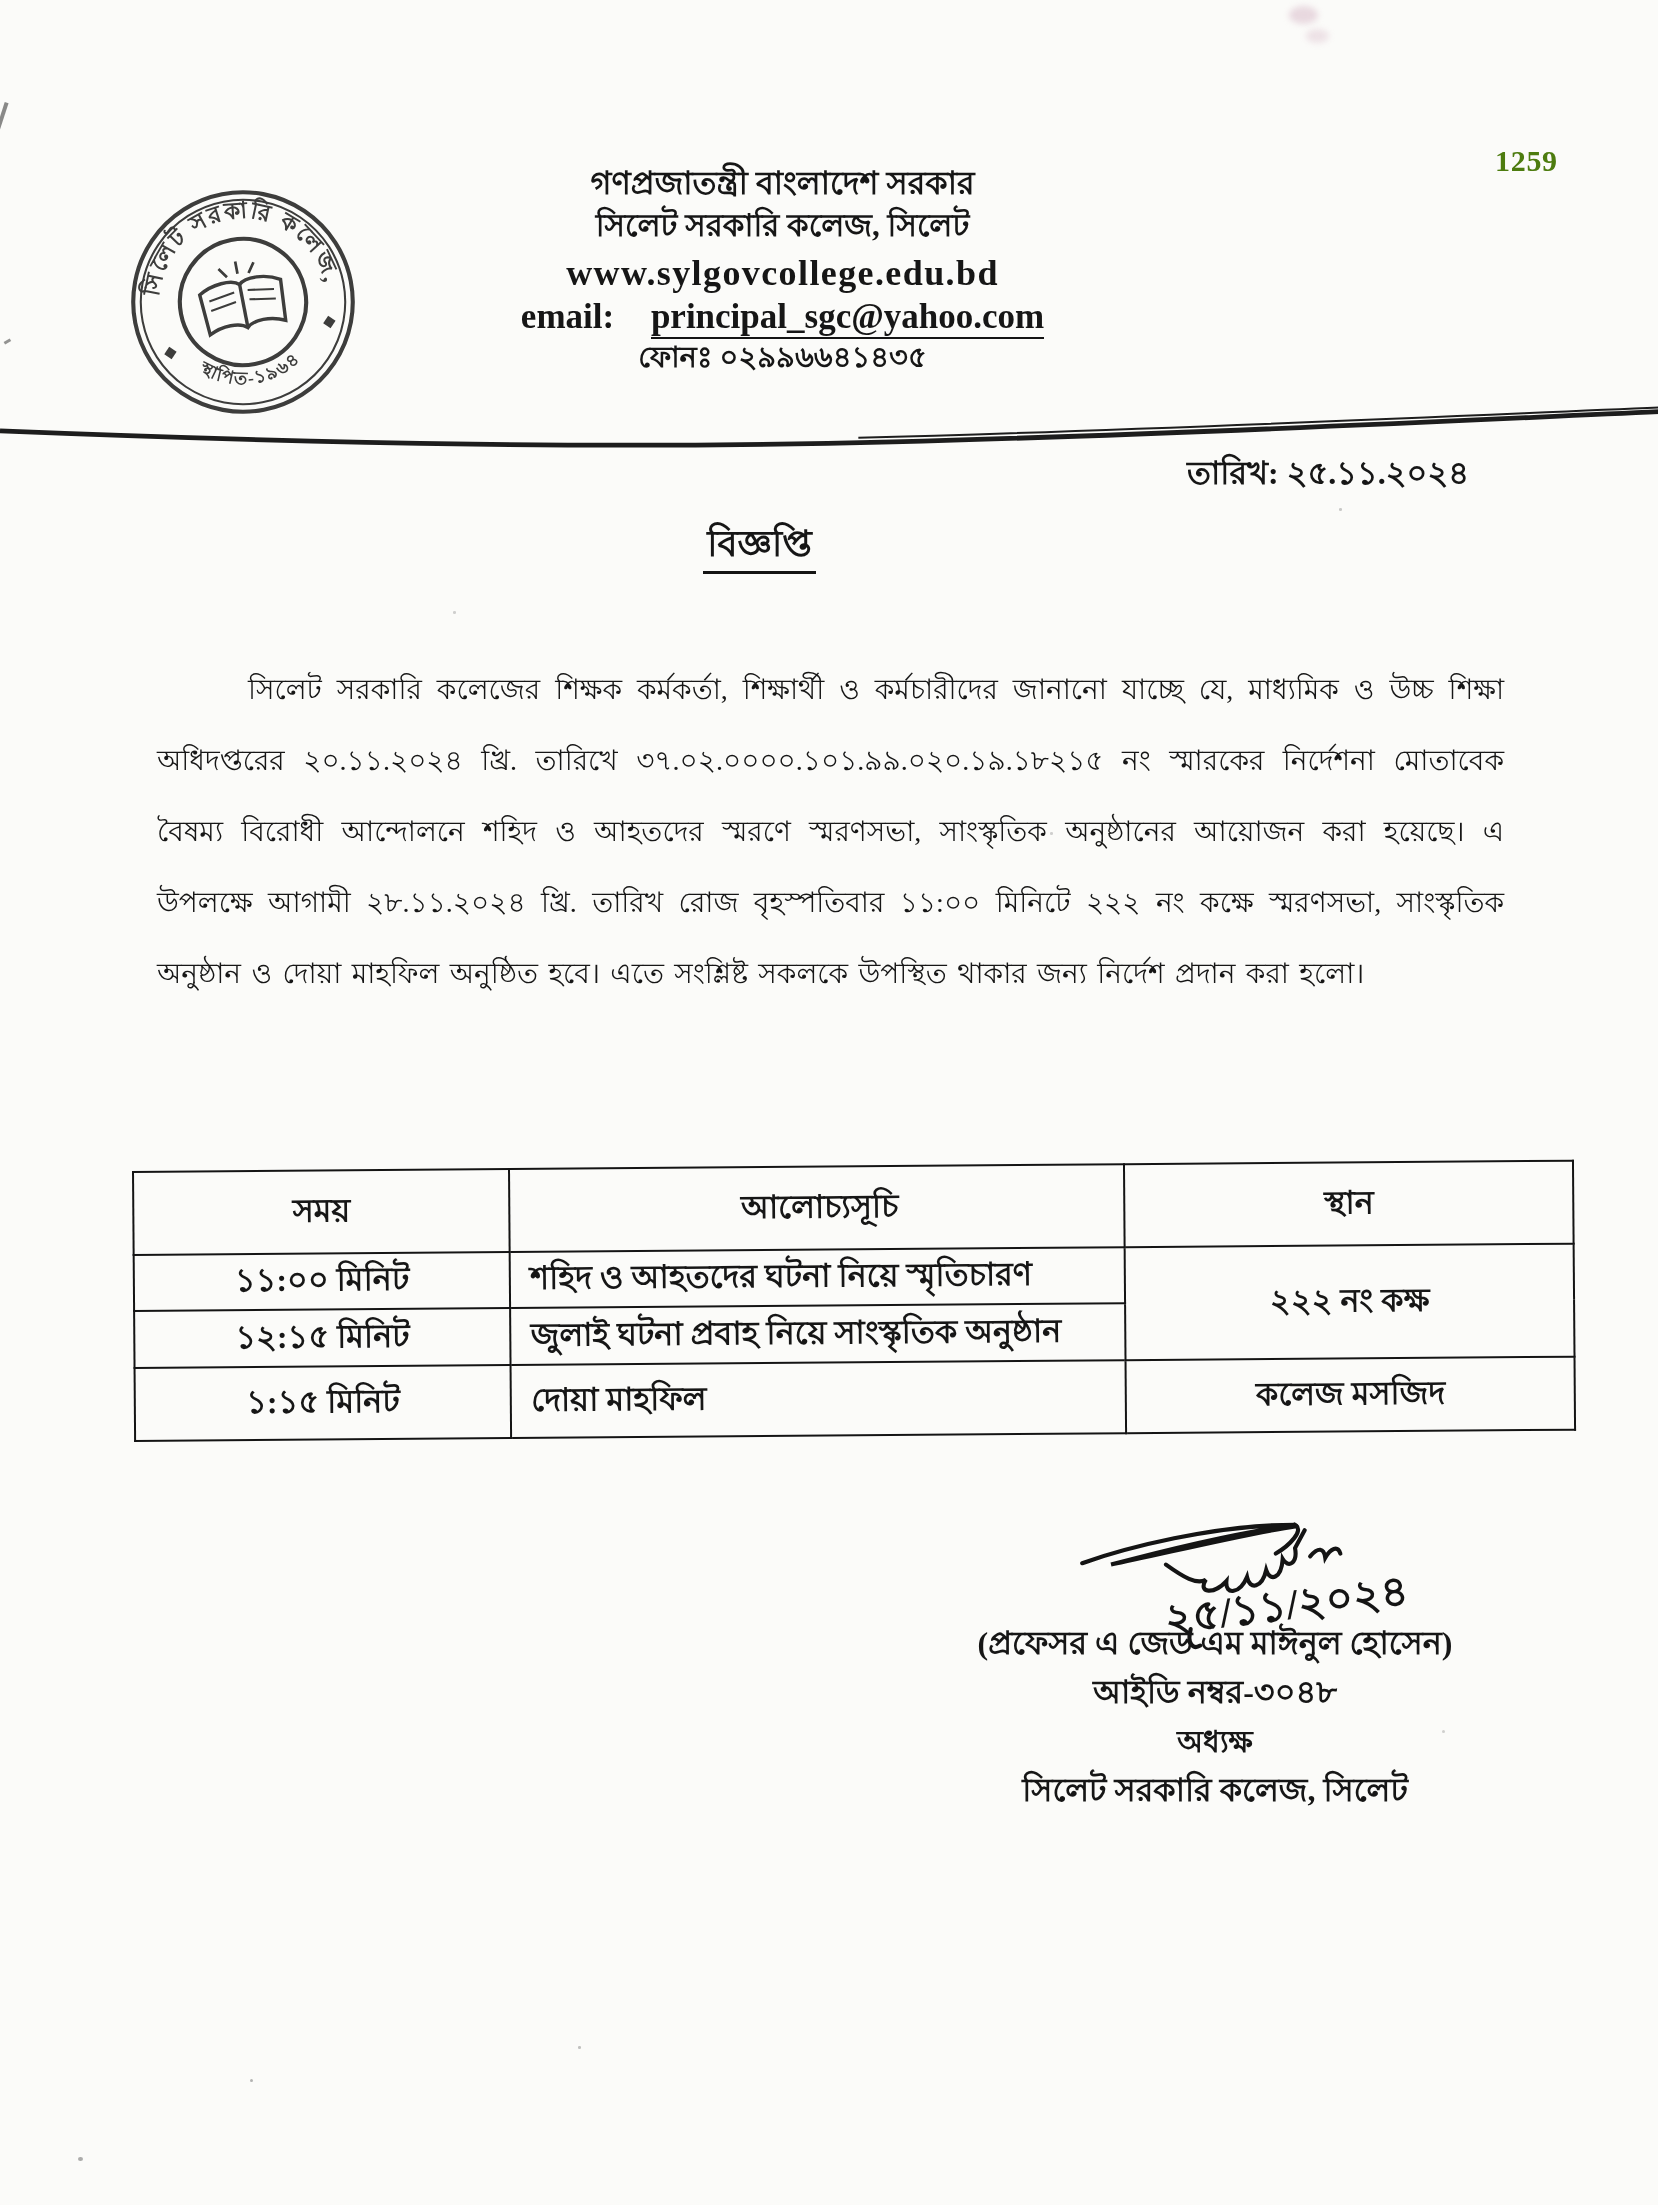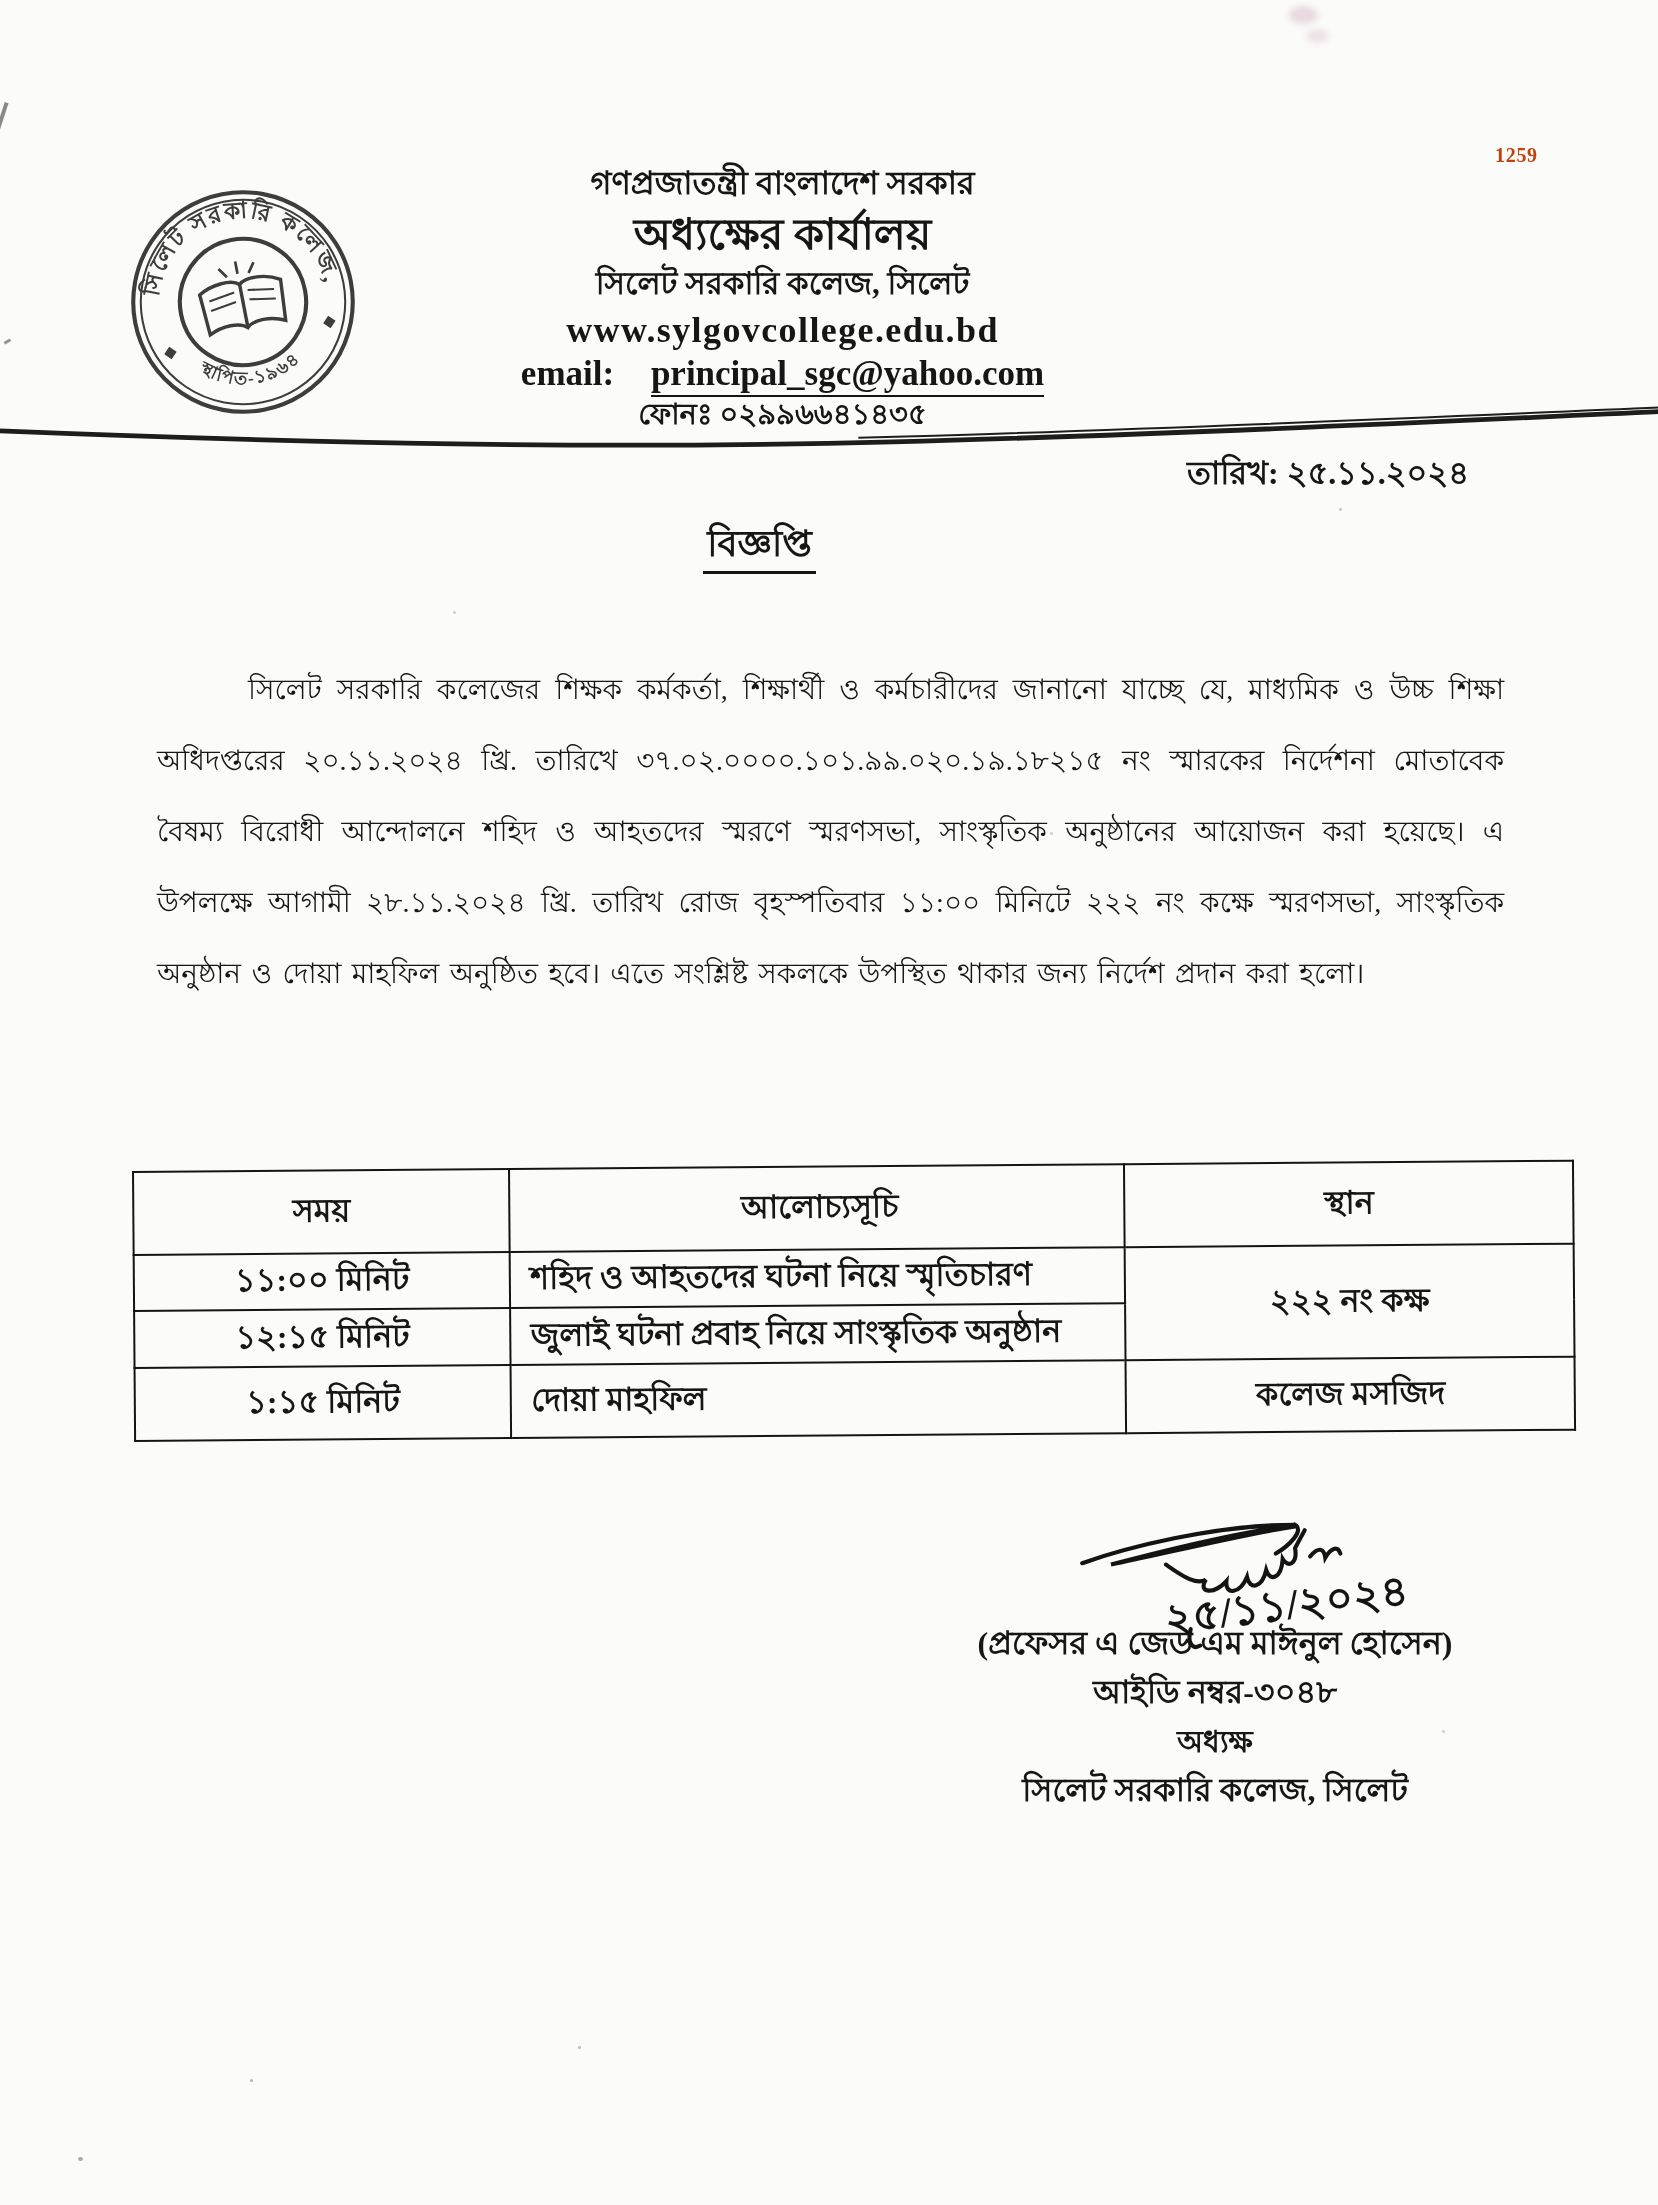--- a/index.html
+++ b/index.html
@@ -8,21 +8,21 @@
     background:#fbfbf9;
     font-family:"Liberation Serif","DejaVu Serif",serif;
     color:#161616;
     overflow:hidden;
     position:relative;
   }
   .page{position:absolute;inset:0;}
   
   .stamp-no{
     position:absolute;left:1495px;top:144px;
-    font-size:20px;font-weight:bold;color:#c2410c;letter-spacing:0.7px;
+    font-size:30px;font-weight:bold;color:#4d7c0f;letter-spacing:0.7px;
   }
   .seal{
     position:absolute;left:122px;top:184px;width:242px;height:236px;
     transform:rotate(-11deg);opacity:.88;
   }
   .header-block{
     position:absolute;left:233px;top:152px;width:1099px;
     text-align:center;line-height:1.18;
   }
   .h-gov{font-size:32px;font-weight:bold;margin-top:13px;}
@@ -120,21 +120,20 @@
     </text>
     <text font-size="26" font-weight="bold" fill="#232323" letter-spacing="2">
       <textPath href="#arcBottom" startOffset="26%">স্থাপিত-১৯৬৪</textPath>
     </text>
     <rect x="52" y="218" width="13" height="13" fill="#232323" transform="rotate(45 58 224)"></rect>
     <rect x="288" y="218" width="13" height="13" fill="#232323" transform="rotate(45 294 224)"></rect>
   </svg>
 
   <div class="header-block">
     <div class="h-gov">গণপ্রজাতন্ত্রী বাংলাদেশ সরকার</div>
-    <div class="h-office">অধ্যক্ষের কার্যালয়</div>
     <div class="h-college">সিলেট সরকারি কলেজ, সিলেট</div>
     <div class="h-web">www.sylgovcollege.edu.bd</div>
     <div class="h-email"><span>email: </span><span class="mail">principal_sgc@yahoo.com</span></div>
     <div class="h-phone">ফোনঃ ০২৯৯৬৬৪১৪৩৫</div>
   </div>
 
   <svg class="rule-svg" viewBox="0 0 2416 90" preserveAspectRatio="none">
     <path d="M0,42 C 500,62 900,68 1300,58 C 1750,46 2100,28 2416,14" fill="none" stroke="#1d1d1d" stroke-width="7"></path>
     <path d="M1250,52 C 1700,40 2080,22 2416,8" fill="none" stroke="#1d1d1d" stroke-width="3"></path>
   </svg>

